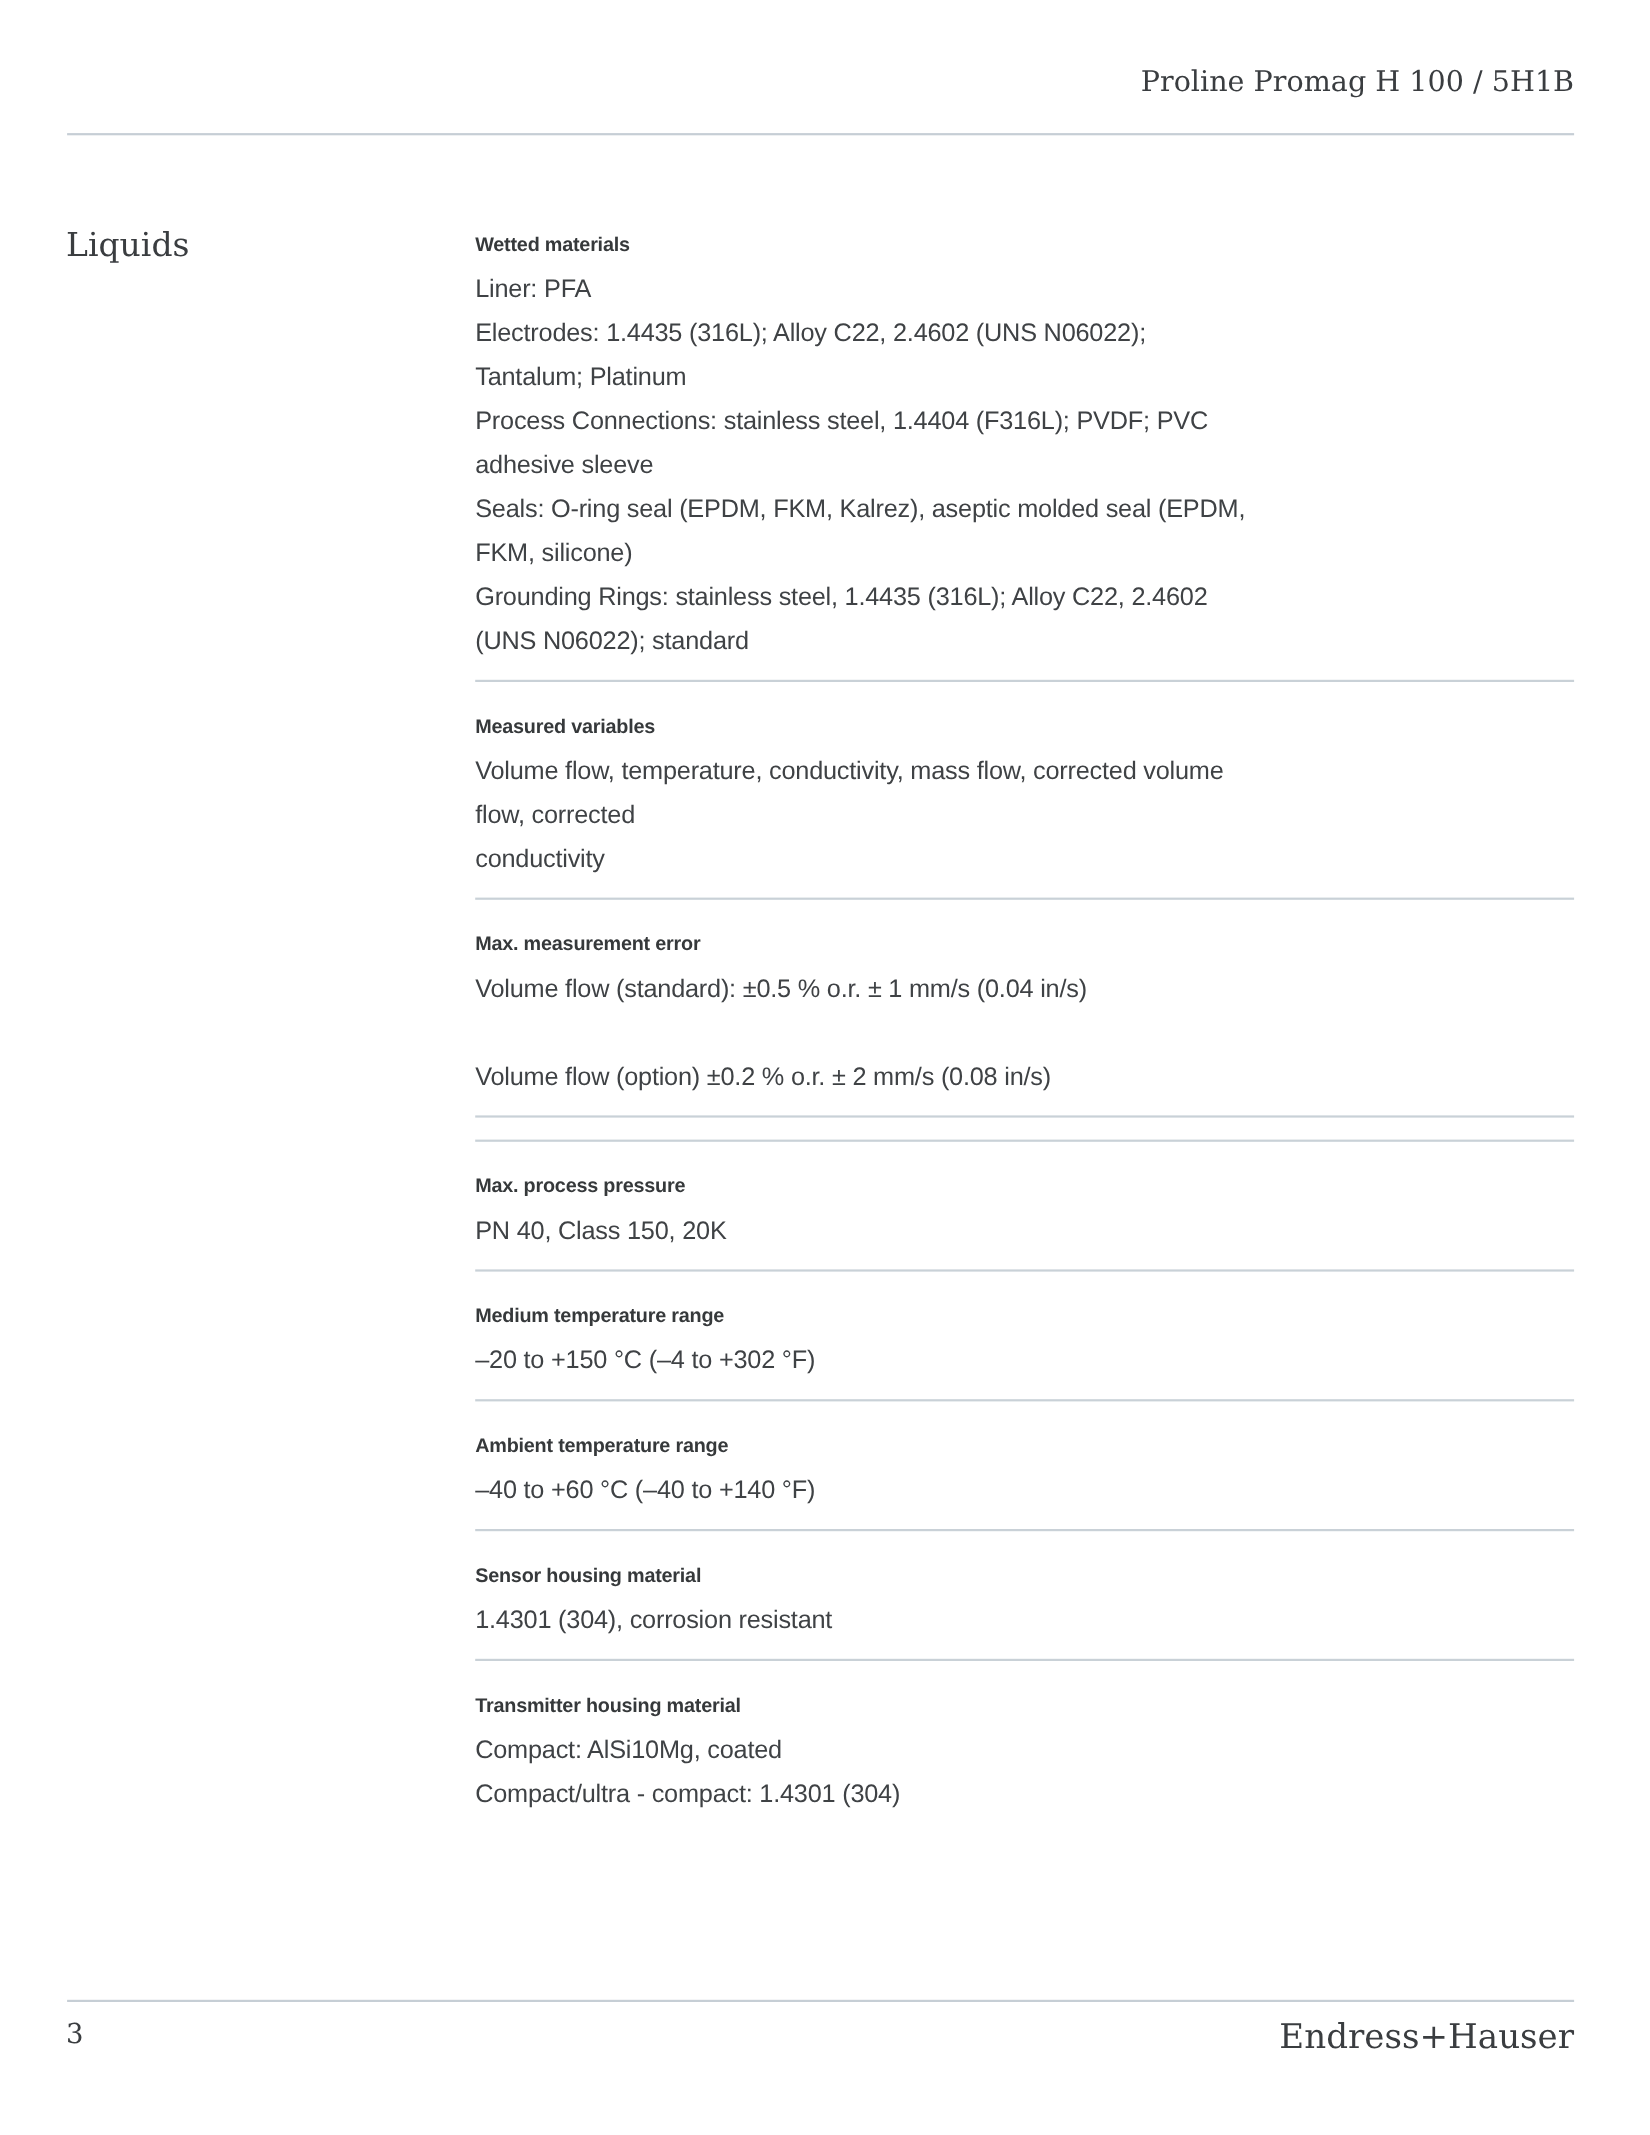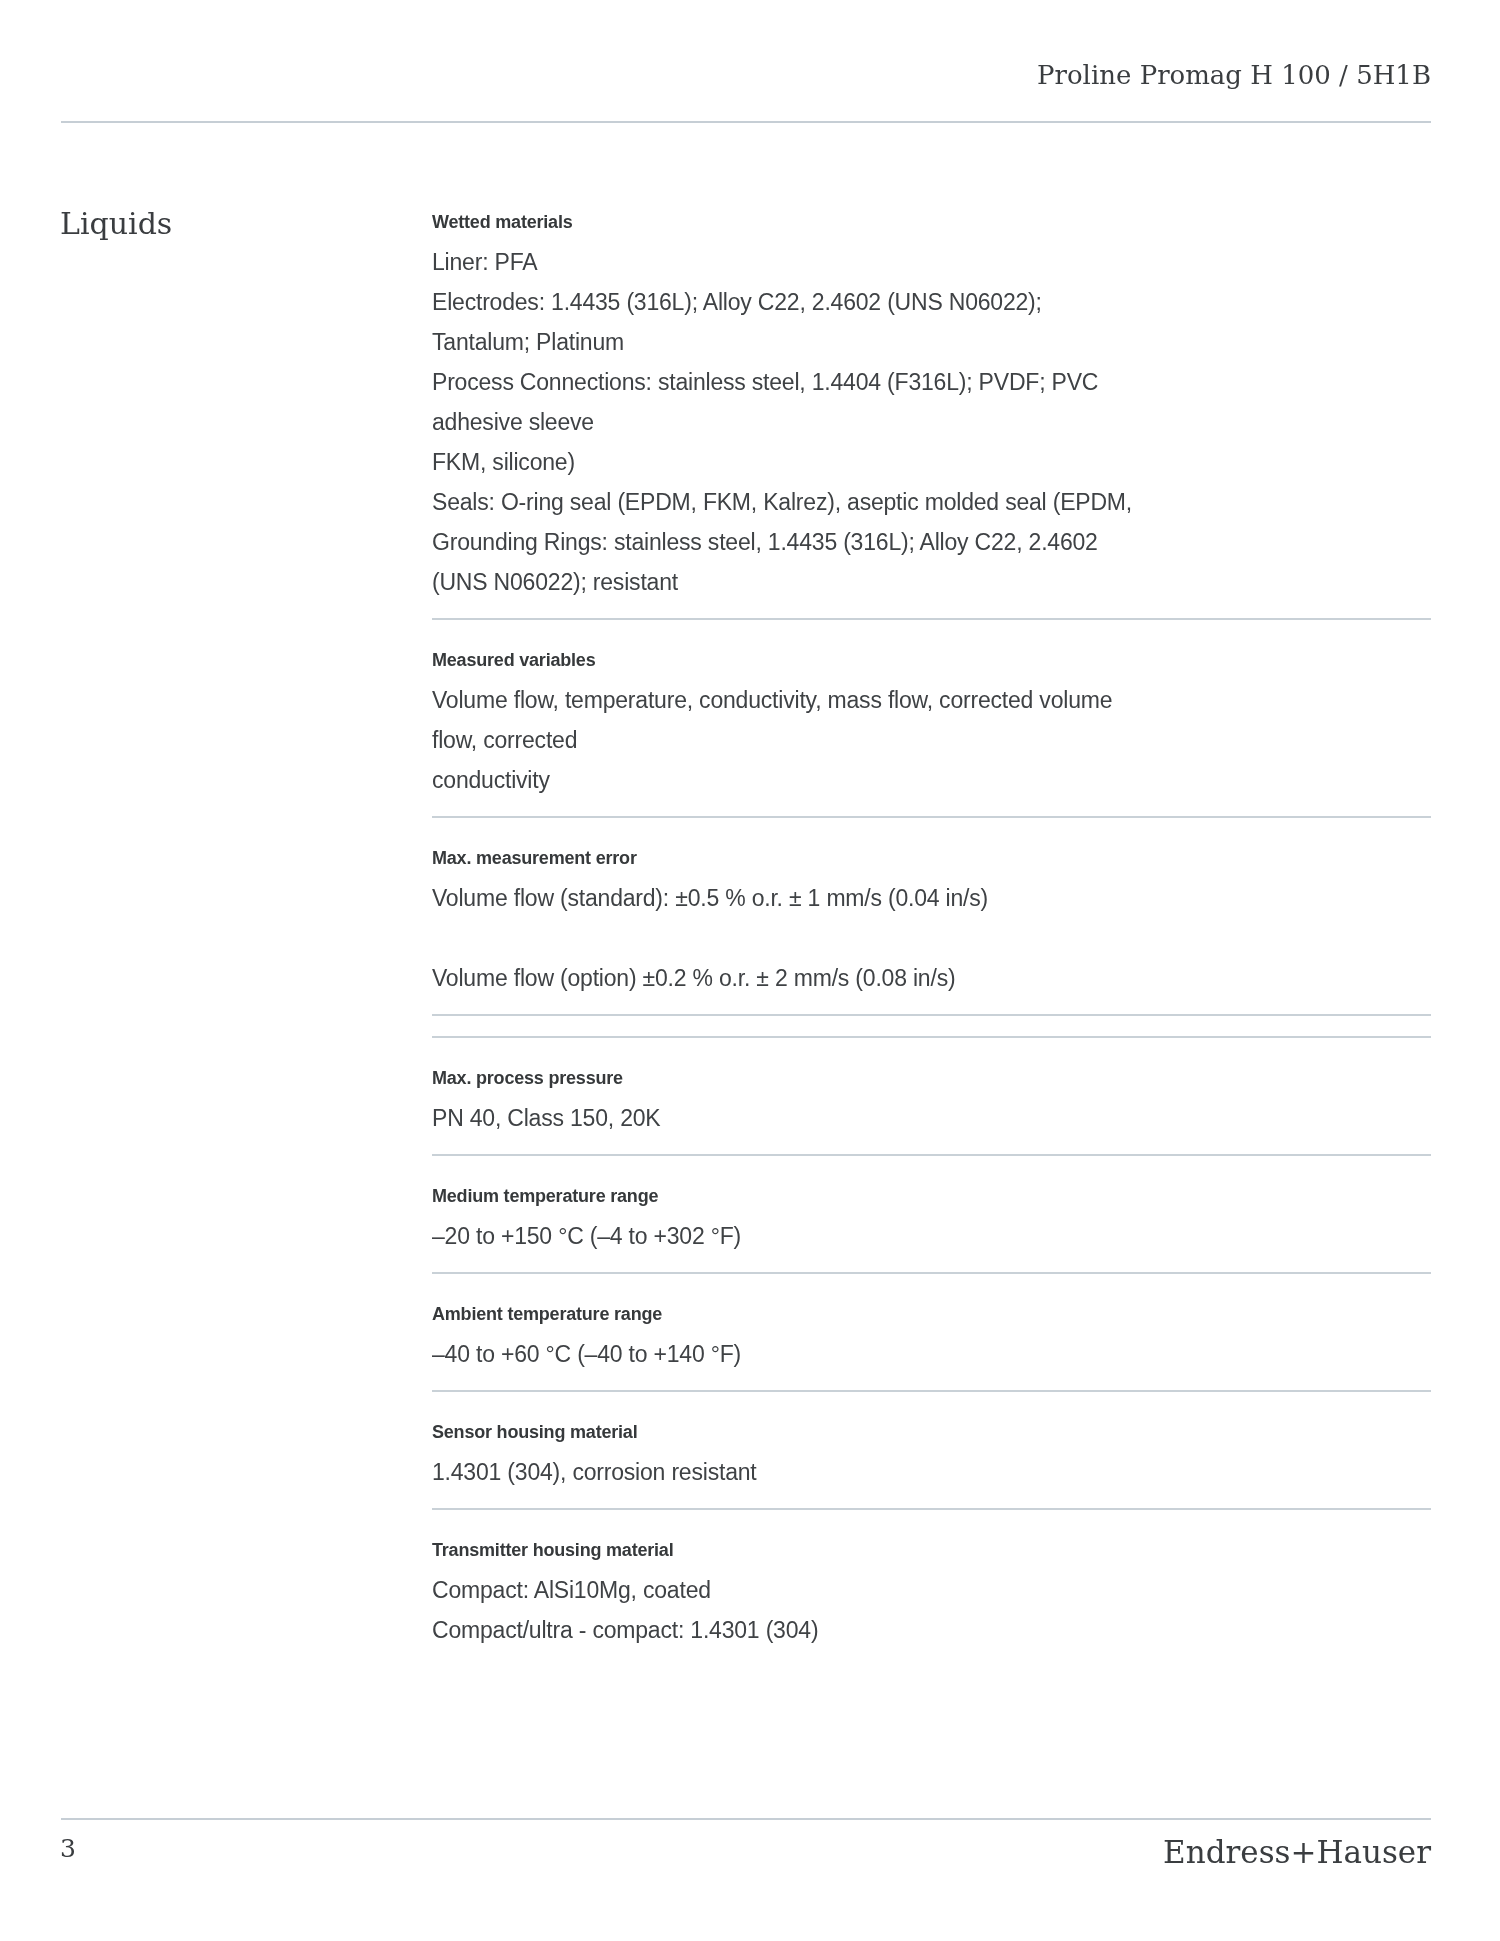--- a/index.html
+++ b/index.html
@@ -104,24 +104,24 @@
 
     <div class="right-col">
 
       <div class="section">
         <div class="sec-heading">Wetted materials</div>
         <div class="line">Liner: PFA</div>
         <div class="line">Electrodes: 1.4435 (316L); Alloy C22, 2.4602 (UNS N06022);</div>
         <div class="line">Tantalum; Platinum</div>
         <div class="line">Process Connections: stainless steel, 1.4404 (F316L); PVDF; PVC</div>
         <div class="line">adhesive sleeve</div>
+        <div class="line">Seals: O-ring seal (EPDM, FKM, Kalrez), aseptic molded seal (EPDM,</div>
         <div class="line">FKM, silicone)</div>
-        <div class="line">Seals: O-ring seal (EPDM, FKM, Kalrez), aseptic molded seal (EPDM,</div>
         <div class="line">Grounding Rings: stainless steel, 1.4435 (316L); Alloy C22, 2.4602</div>
-        <div class="line">(UNS N06022); resistant</div>
+        <div class="line">(UNS N06022); standard</div>
       </div>
       <div class="divider"></div>
 
       <div class="section">
         <div class="sec-heading">Measured variables</div>
         <div class="line">Volume flow, temperature, conductivity, mass flow, corrected volume</div>
         <div class="line">flow, corrected</div>
         <div class="line">conductivity</div>
       </div>
       <div class="divider"></div>

